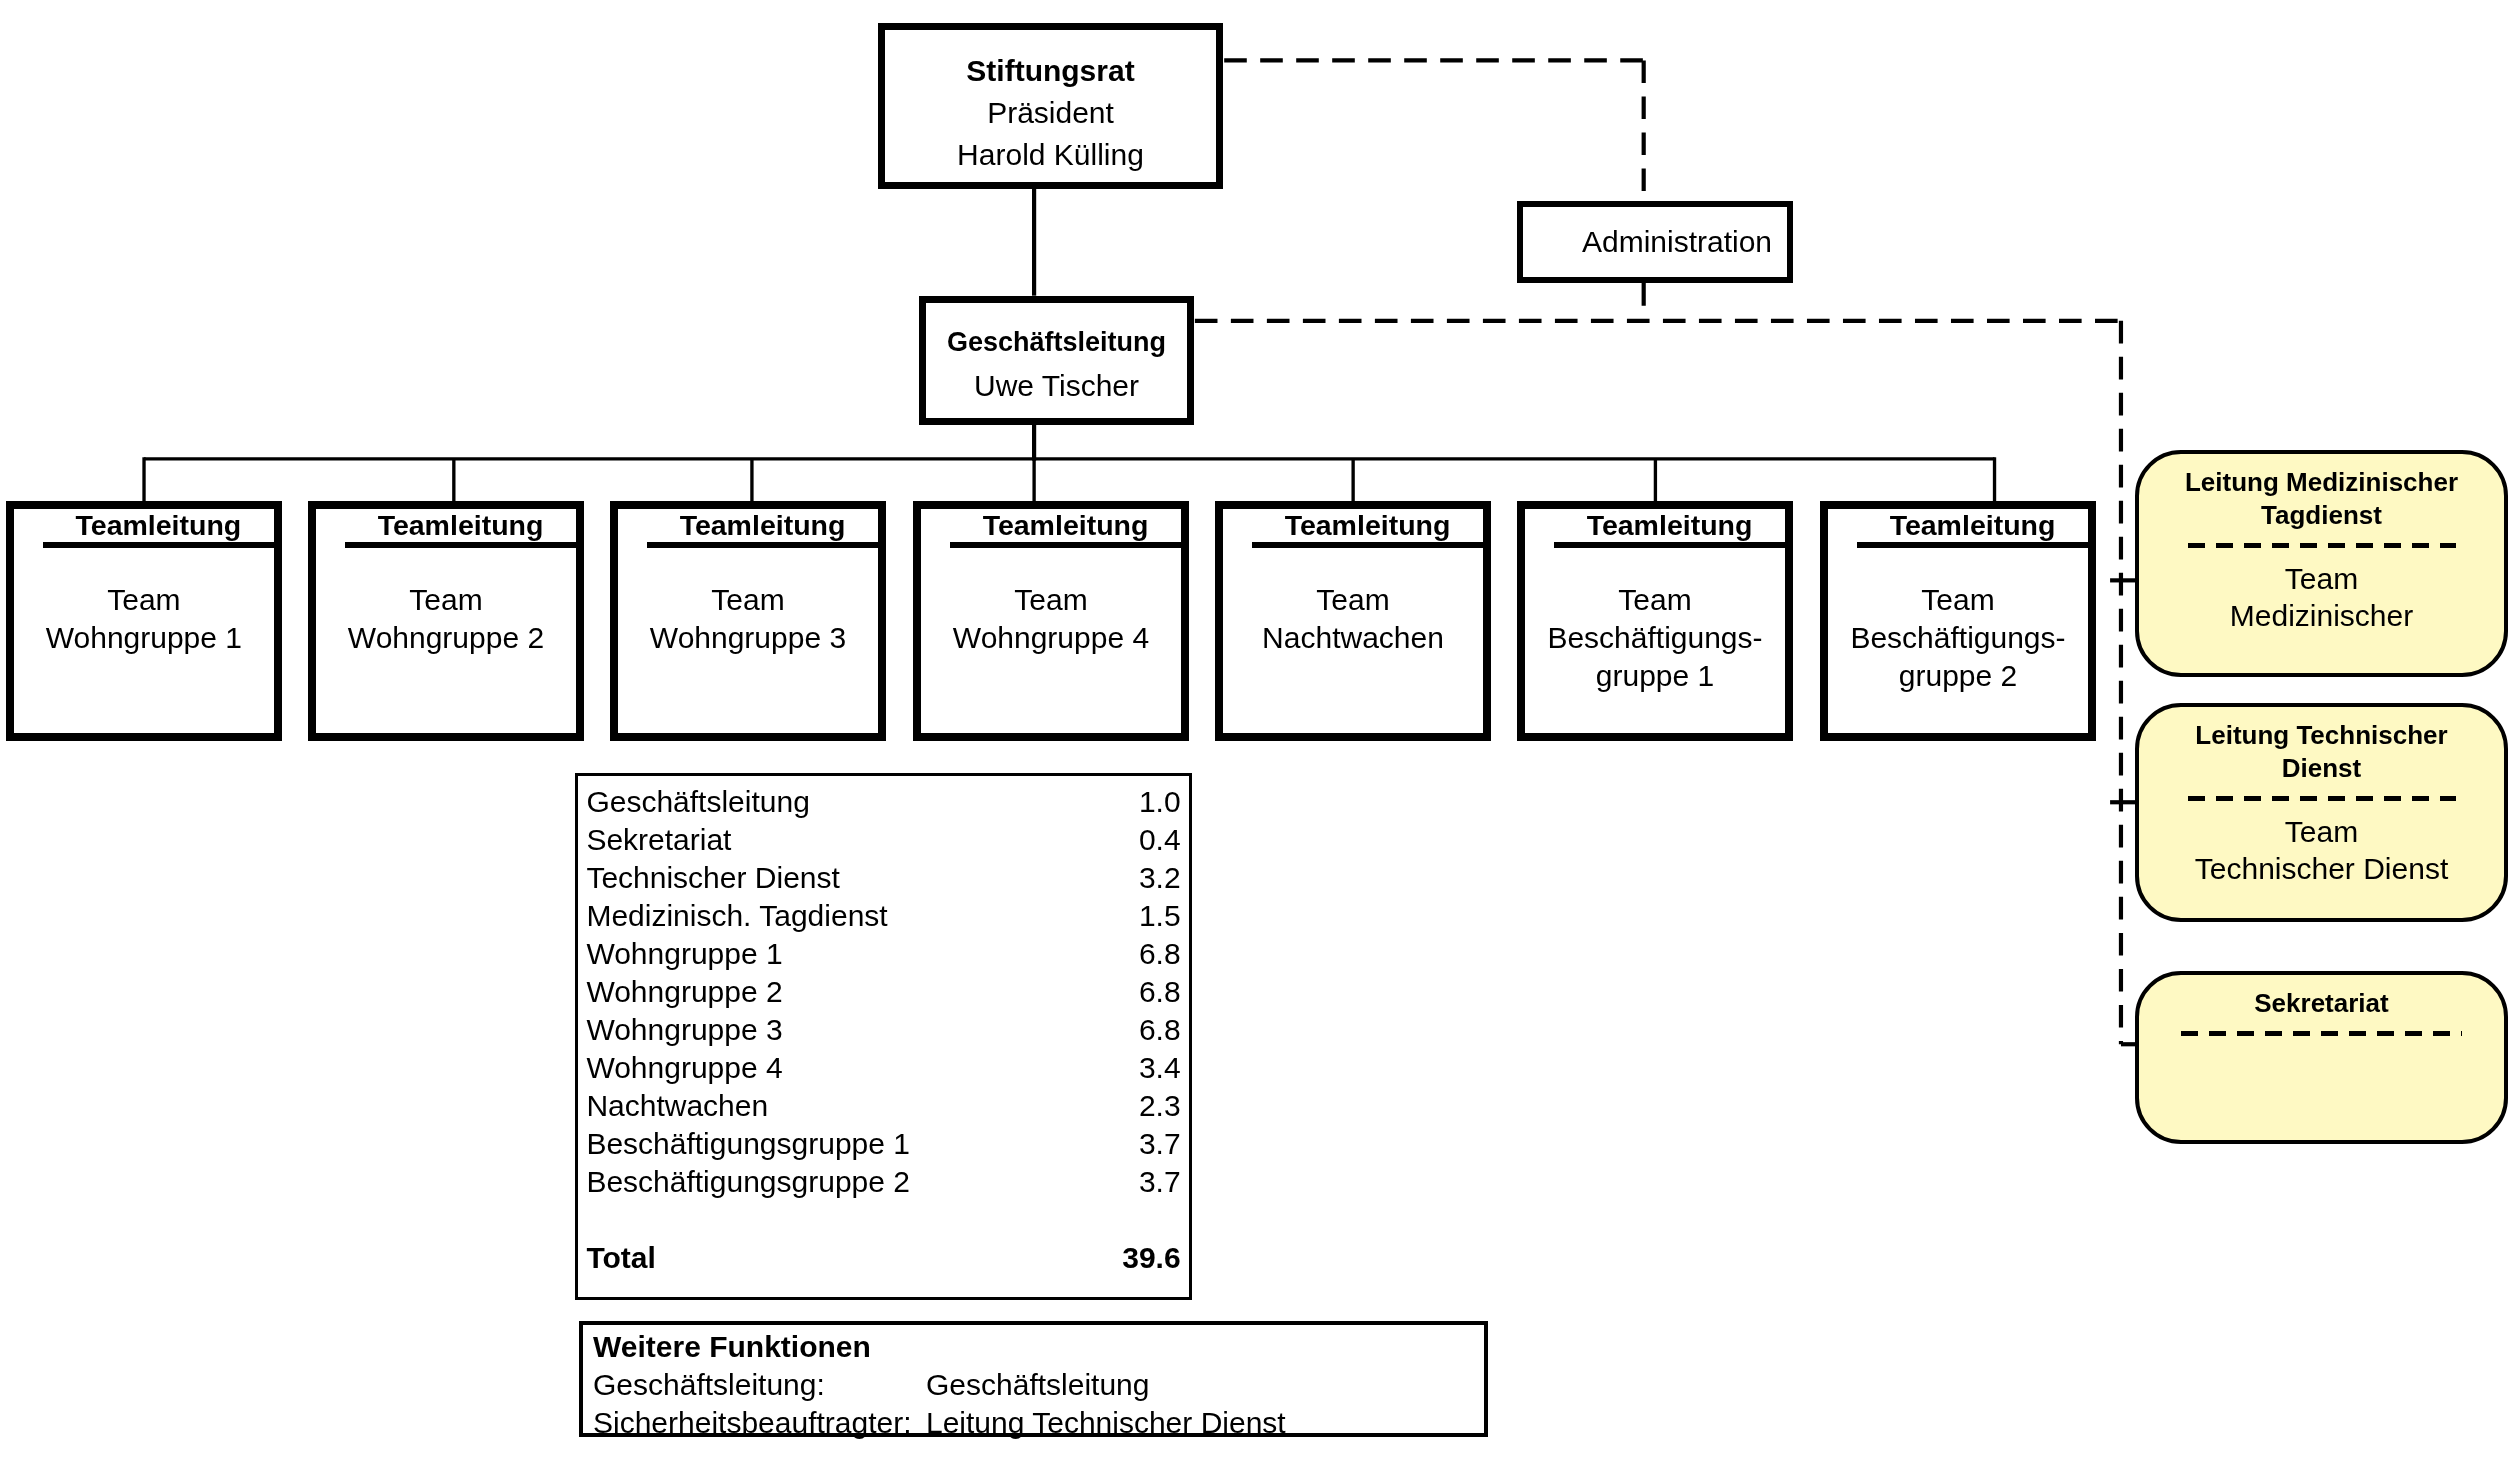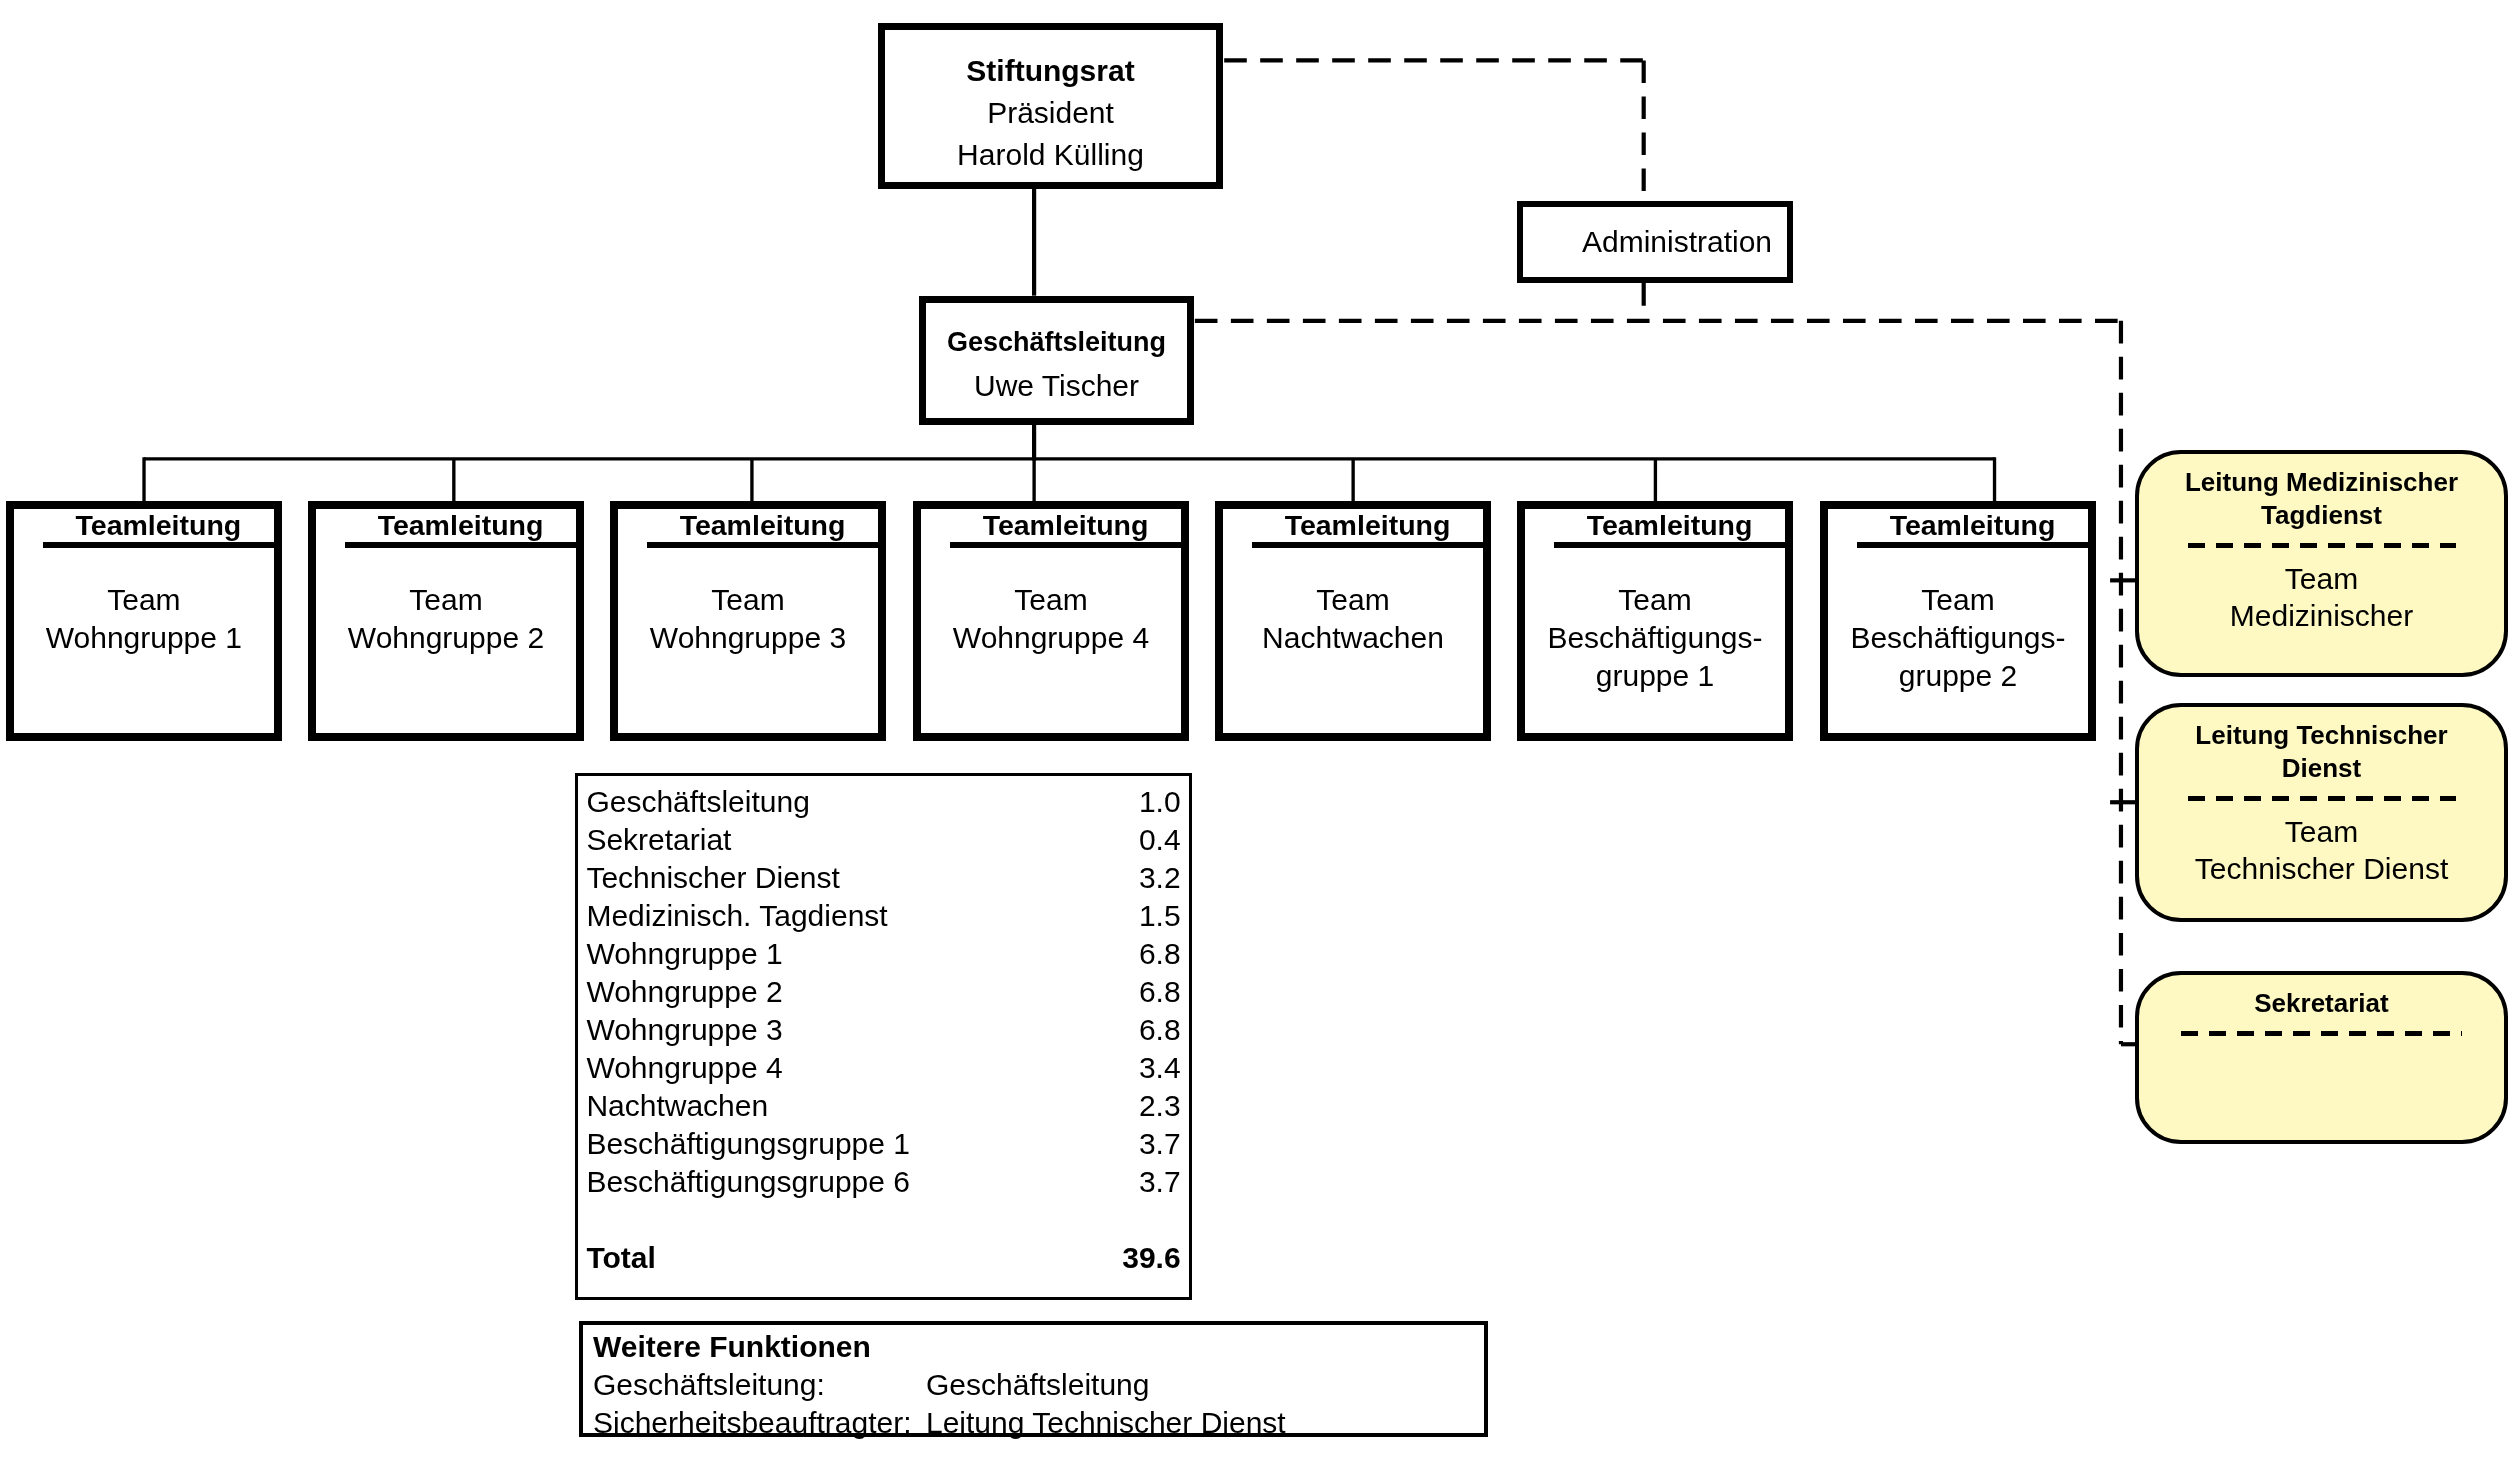--- a/index.html
+++ b/index.html
@@ -206,21 +206,21 @@
     </div>
     <div class="row">
       <span class="lbl">Nachtwachen</span>
       <span class="val">2.3</span>
     </div>
     <div class="row">
       <span class="lbl">Beschäftigungsgruppe 1</span>
       <span class="val">3.7</span>
     </div>
     <div class="row">
-      <span class="lbl">Beschäftigungsgruppe 6</span>
+      <span class="lbl">Beschäftigungsgruppe 2</span>
       <span class="val">3.7</span>
     </div>
     <div class="row total">
       <span class="lbl">Total</span>
       <span class="val">39.6</span>
     </div>
   </div>
 
   <div class="abs weitere">
     <div class="title">Weitere Funktionen</div>

